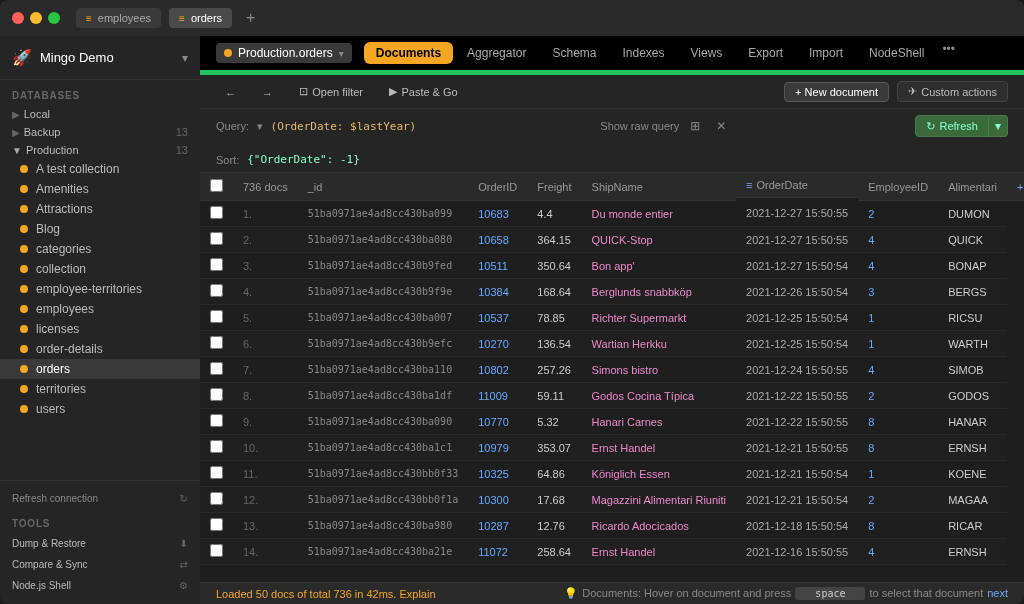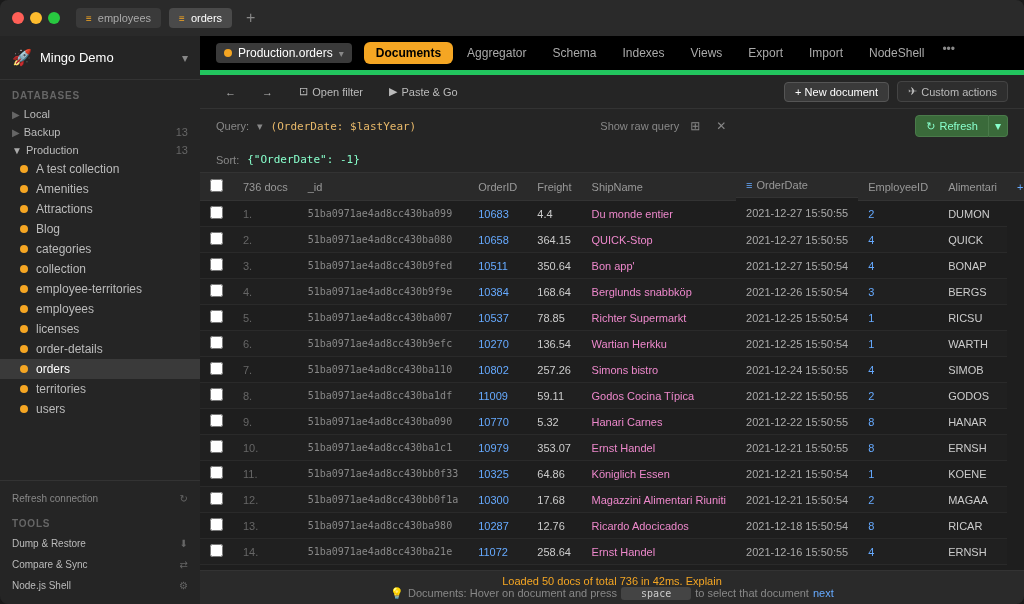--- a/index.html
+++ b/index.html
@@ -101,21 +101,21 @@
     .order-id { color: #6af; cursor: pointer; }
     .freight { color: #ccc; }
     .ship-name { color: #e8c; }
     .order-date { color: #aaa; }
     .emp-id { color: #6af; cursor: pointer; }
     .customer-id { color: #ccc; }
     .checkbox-cell { width: 24px; }
     input[type=checkbox] { accent-color: #f5a623; }
 
     
-    .statusbar { background: #2a2a2a; padding: 4px 16px; display: flex; align-items: center; justify-content: space-between; border-top: 1px solid #333; flex-shrink: 0; flex-direction: column; }
+    .statusbar { background: #2a2a2a; padding: 4px 16px; display: flex; align-items: center; justify-content: space-between; border-top: 1px solid #333; flex-shrink: 0; }
     .status-left { color: #888; font-size: 11px; }
     .status-left span { color: #f5a623; }
     .status-right { color: #888; font-size: 11px; display: flex; gap: 4px; }
     .status-key { background: #444; color: #ccc; padding: 1px 20px; border-radius: 3px; font-size: 10px; font-family: monospace; }
     .status-link { color: #6af; cursor: pointer; }
   </style>
 </head>
 <body>
 
 <div class="window">

